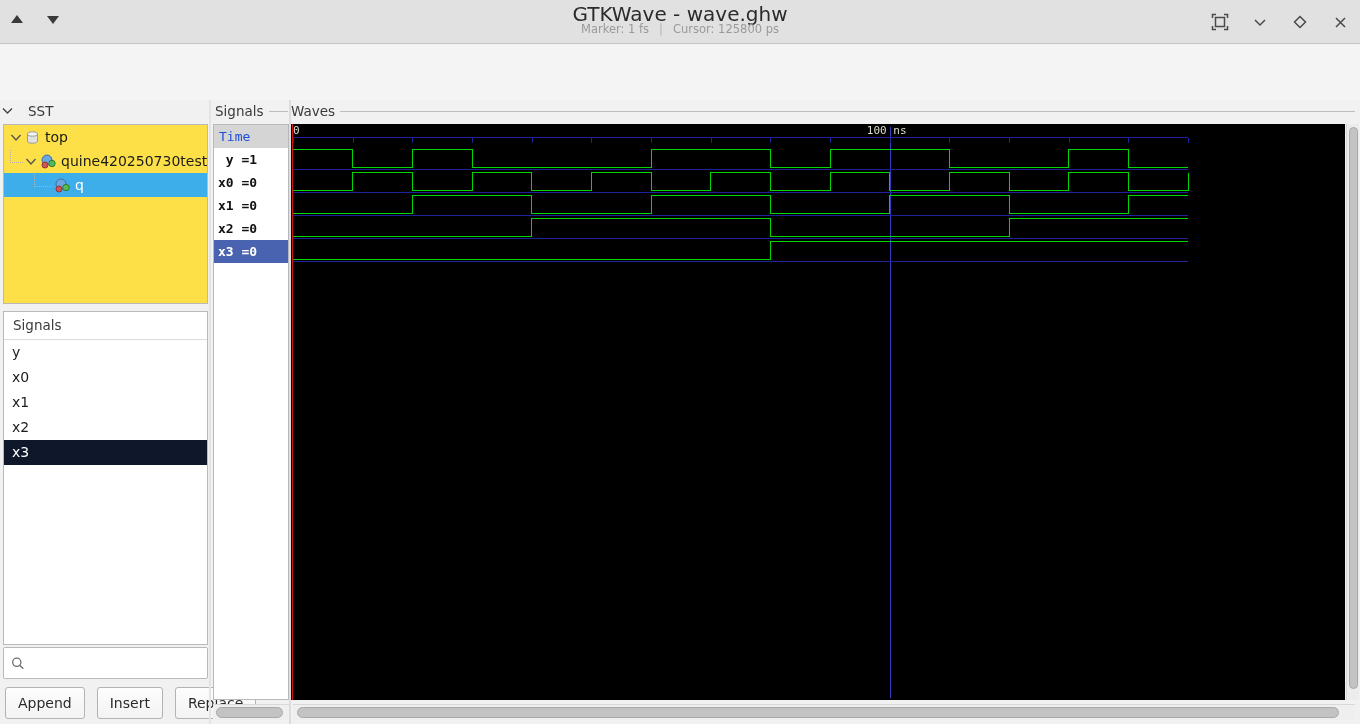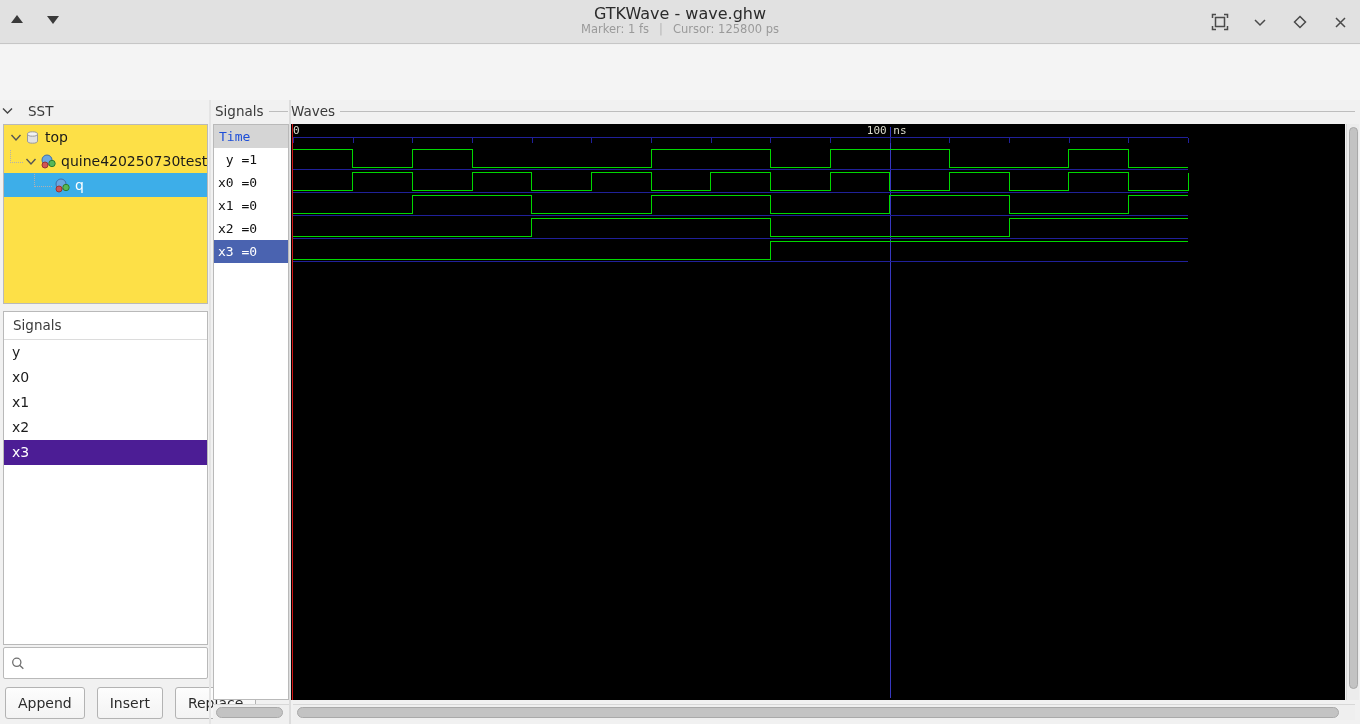--- a/index.html
+++ b/index.html
@@ -5,21 +5,21 @@
   * { box-sizing: border-box; margin: 0; padding: 0; }
   html,body { width:1360px; height:724px; overflow:hidden; }
   body { font-family:"DejaVu Sans", sans-serif; font-size:14px; color:#2d2d2d; background:#f1f1f1; }
   .app { position:relative; width:1360px; height:724px; }
 
   
   .titlebar { position:absolute; left:0; top:0; width:1360px; height:44px; background:#e1e1e1; border-bottom:1px solid #c6c6c6; }
   .tb-left { position:absolute; left:10px; top:14px; display:flex; gap:22px; align-items:center; }
   .tb-left svg { display:block; cursor:default; }
   .tb-center { position:absolute; left:0; top:0; width:100%; height:44px; text-align:center; }
-  .win-title { font-size:16px; color:#2b2b2b; margin-top:6px; line-height:16px; }
+  .win-title { font-size:20px; color:#2b2b2b; margin-top:6px; line-height:16px; }
   .win-subtitle { font-size:11.5px; color:#9a9a9a; line-height:14px;text-align:center; }
   .win-subtitle .sep { margin:0 10px; color:#b5b5b5; }
   .tb-right { position:absolute; right:8px; top:10px; display:flex; gap:16px; align-items:center; }
   .tb-right .wbtn { width:24px; height:24px; display:flex; align-items:center; justify-content:center; }
 
   
   .toolbar { position:absolute; left:0; top:45px; width:1360px; height:55px; background:#f4f4f4; display:flex; align-items:center; }
   .tool-btn { position:absolute; top:58px; width:34px; height:36px; display:flex; align-items:center; justify-content:center; }
   .tool-btn svg { display:block; }
   .tb-label { position:absolute; top:69px; font-size:14px; color:#2e2e2e; }
@@ -38,33 +38,33 @@
   .tree-row { height:24px; display:flex; align-items:center; white-space:nowrap; overflow:hidden; color:#1b1b1b; cursor:default; }
   .tree-row .chev { flex:0 0 auto; margin:0 3px 0 0; }
   .tree-row .ticon { flex:0 0 auto; margin-right:5px; }
   .tree-row.selected { background:#3daee9; color:#fff; }
   .conn { flex:0 0 auto; width:13px; height:13px; border-left:1px dotted #b0b0b0; border-bottom:1px dotted #b0b0b0; margin:-9px 2px 0 6px; }
 
   
   .siglist-box { position:absolute; left:3px; top:211px; width:205px; height:334px; background:#fff; border:1px solid #b9b9b9; overflow:hidden; }
   .siglist-header { height:28px; line-height:27px; padding-left:9px; font-size:13.5px; color:#3a3a3a; border-bottom:1px solid #dcdcdc; background:#fff; }
   .siglist-item { height:25px; line-height:25px; padding-left:8px; color:#1b1b1b; cursor:default; }
-  .siglist-item.selected { background:#4c1d95; color:#fff; }
+  .siglist-item.selected { background:#0f172a; color:#fff; }
 
   .search-box { position:absolute; left:3px; top:547px; width:205px; height:32px; background:#fff; border:1px solid #b9b9b9; border-radius:2px; display:flex; align-items:center; padding-left:7px; }
   .search-box input { border:none; outline:none; flex:1; height:100%; font-size:13px; background:transparent; margin-left:6px; }
 
   .btn-row { position:absolute; left:5px; top:587px; display:flex; gap:12px; }
   .btn { height:32px; padding:0 12px; background:linear-gradient(#fdfdfd,#f3f3f3); border:1px solid #b3b3b3; border-radius:3px; font-size:14px; color:#2b2b2b; font-family:"DejaVu Sans",sans-serif;text-align:right; }
 
   
   .values-label { left:215px; top:3px; width:73px; }
   .values-box { position:absolute; left:213px; top:24px; width:76px; height:576px; background:#fff; border:1px solid #b9b9b9; font-family:"DejaVu Sans Mono", monospace; font-size:13px; overflow:hidden; }
   .time-cell { height:23px; line-height:23px; background:#d5d5d5; color:#1d4ed8; padding-left:5px; }
-  .val-row { height:23px; line-height:23px; color:#111; padding-left:4px; white-space:pre; cursor:default; }
+  .val-row { height:23px; line-height:23px; color:#111; padding-left:4px; white-space:pre; cursor:default;font-weight:bold; }
   .val-row.selected { background:#4a63b0; color:#fff; }
 
   
   .waves-label { left:291px; top:3px; width:1064px; }
   .wave-canvas { position:absolute; left:291px; top:24px; width:1054px; height:576px; background:#000; }
   .vscroll { position:absolute; left:1346px; top:24px; width:13px; height:576px; background:#ececec; border-left:1px solid #d8d8d8; }
   .vscroll .thumb { position:absolute; left:2px; top:3px; width:9px; height:562px; background:#c3c3c3; border:1px solid #a9a9a9; border-radius:5px; }
   .hscroll { position:absolute; top:604px; height:16px; background:#efefef; border-top:1px solid #d8d8d8; }
   .hscroll .thumb { position:absolute; top:2px; height:11px; background:#c3c3c3; border:1px solid #a9a9a9; border-radius:6px; }
   .divider { position:absolute; top:0; width:2px; height:624px; background:#e4e4e4; }

